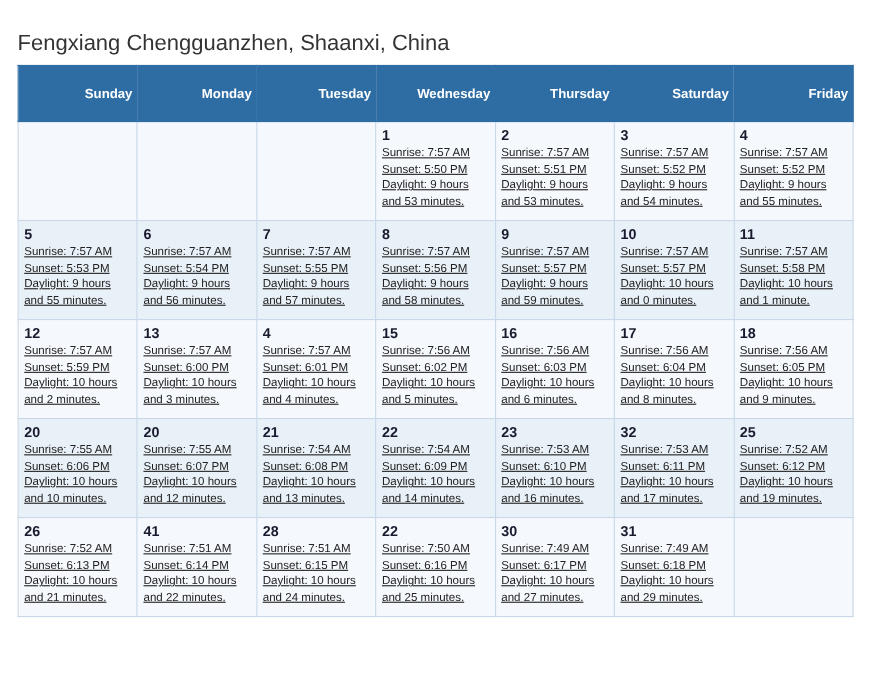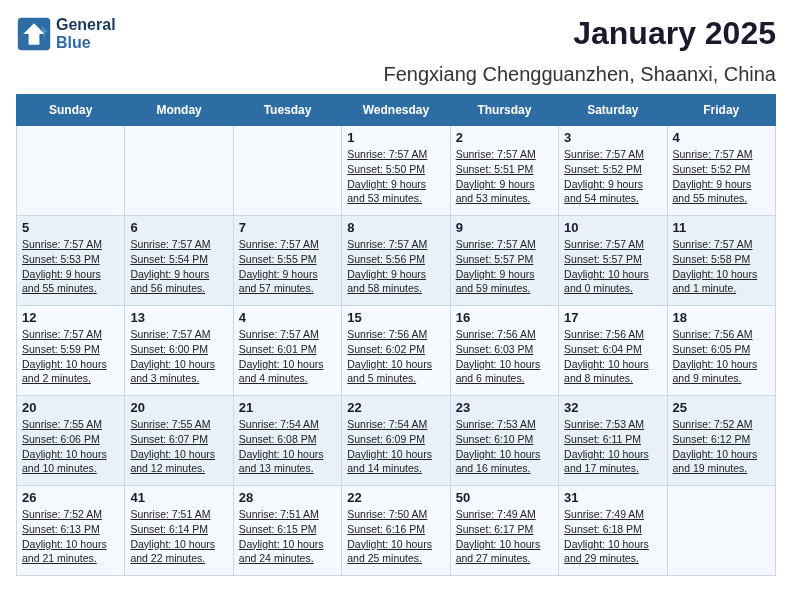--- a/index.html
+++ b/index.html
@@ -42,22 +42,22 @@
     .calendar-table {
       width: 100%;
       border-collapse: collapse;
       font-size: 11px;
     }
     .calendar-table thead tr {
       background-color: #2e6da4;
       color: #fff;
     }
     .calendar-table thead th {
-      padding: 8px 4px;
-      text-align: center;
+      padding: 18px 4px;
+      text-align: right;
       font-size: 12px;
       font-weight: bold;
       border: 1px solid #2e6da4;
     }
     .calendar-table tbody tr {
       vertical-align: top;
     }
     .calendar-table tbody tr:nth-child(odd) {
       background-color: #f5f8fc;
     }
@@ -85,33 +85,21 @@
       text-decoration: underline;
     }
     .empty-cell {
       background-color: #f5f8fc;
     }
   </style>
 </head>
 <body>
 
 <div class="header">
-  <div class="logo">
-    <svg class="logo-icon" viewBox="0 0 40 40">
-      <rect x="2" y="2" width="36" height="36" rx="4" fill="#2e6da4"></rect>
-      <polygon points="20,8 32,20 26,20 26,32 14,32 14,20 8,20" fill="white"></polygon>
-      <polygon points="28,10 36,18 32,18 32,28" fill="#5ba3d9" opacity="0.7"></polygon>
-    </svg>
-    <div>
-      <div style="font-size:16px;font-weight:bold;color:#1a3a5c;">General</div>
-      <div style="font-size:16px;font-weight:bold;color:#2e6da4;">Blue</div>
-    </div>
-  </div>
   <div class="title-block">
-    <div class="calendar-title">January 2025</div>
     <div class="calendar-subtitle">Fengxiang Chengguanzhen, Shaanxi, China</div>
   </div>
 </div>
 
 <table class="calendar-table">
   <thead>
     <tr>
     <th>Sunday</th>
         <th>Monday</th>
         <th>Tuesday</th>
@@ -302,21 +290,21 @@
 Sunset: 6:15 PM
 Daylight: 10 hours and 24 minutes.</div>
         </td>
         <td>
           <span class="day-number">22</span>
           <div class="day-info" style="white-space: pre-line;">Sunrise: 7:50 AM
 Sunset: 6:16 PM
 Daylight: 10 hours and 25 minutes.</div>
         </td>
         <td>
-          <span class="day-number">50</span>
+          <span class="day-number">30</span>
           <div class="day-info" style="white-space: pre-line;">Sunrise: 7:49 AM
 Sunset: 6:17 PM
 Daylight: 10 hours and 27 minutes.</div>
         </td>
         <td>
           <span class="day-number">31</span>
           <div class="day-info" style="white-space: pre-line;">Sunrise: 7:49 AM
 Sunset: 6:18 PM
 Daylight: 10 hours and 29 minutes.</div>
         </td>

